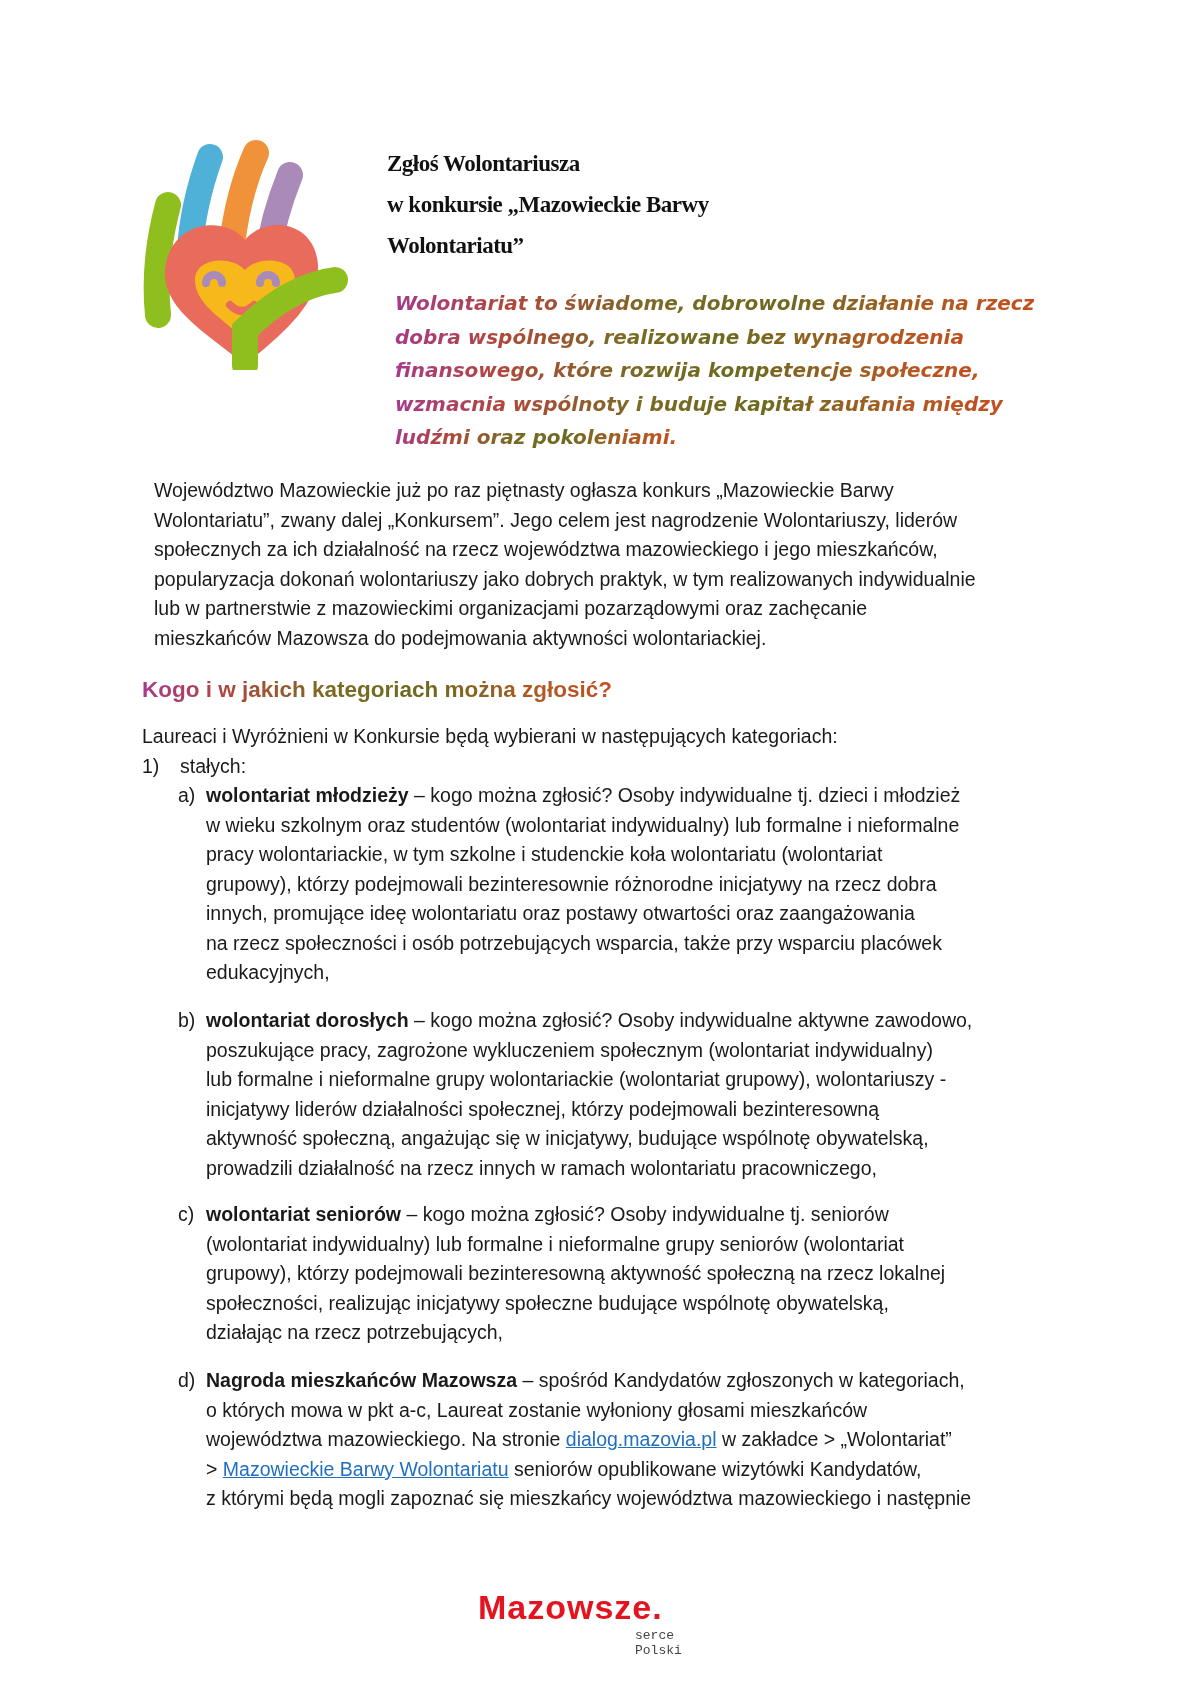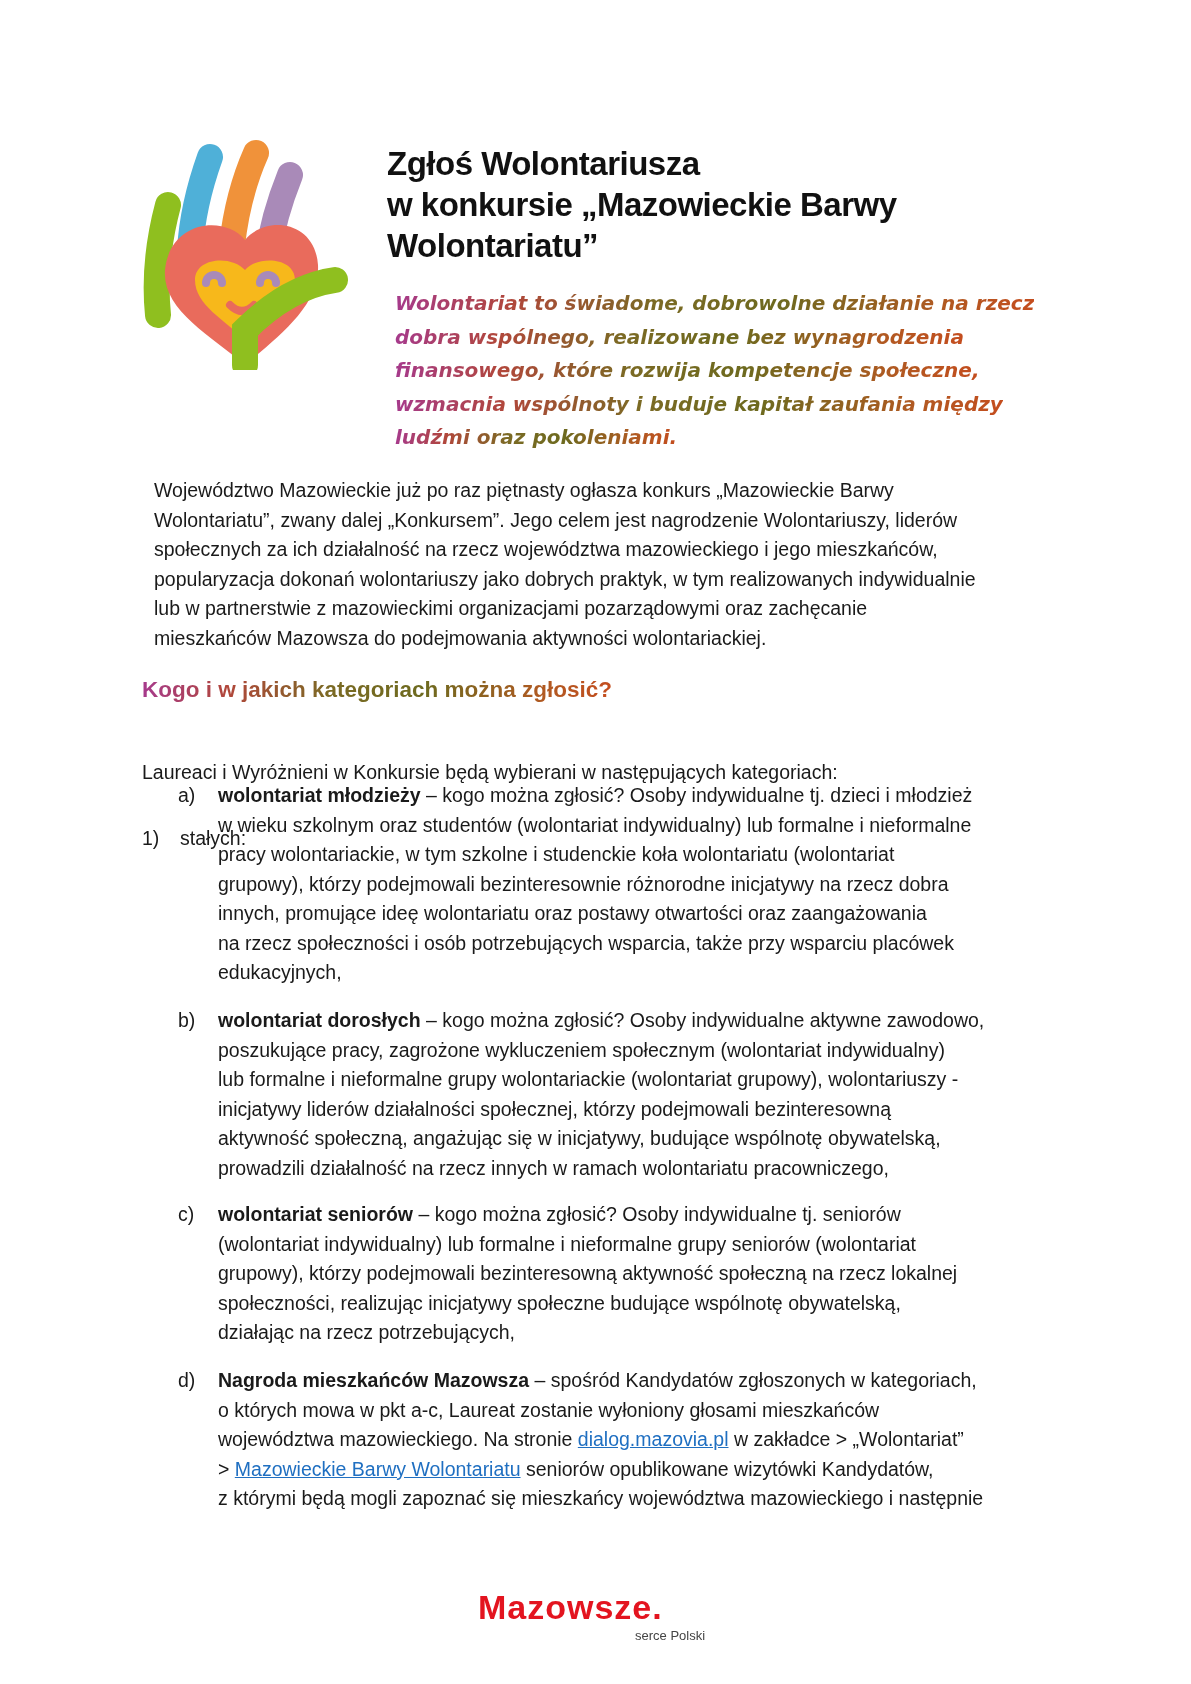--- a/index.html
+++ b/index.html
@@ -1,45 +1,45 @@
 <!DOCTYPE html>
 <html><head>
   <meta charset="utf-8">
   <style>
     html, body { margin: 0; padding: 0; background: #ffffff; }
     body { width: 1191px; height: 1684px; position: relative; overflow: hidden;
            font-family: "Liberation Sans", sans-serif; color: #1a1a1a; }
     .logo { position: absolute; left: 140px; top: 135px; width: 210px; height: 235px; }
     .title { position: absolute; left: 387px; top: 143px; width: 650px;
-             font-family: Liberation Sans, sans-serif; font-weight: bold; font-size: 33px;
+             font-family: Liberation Serif, serif; font-weight: bold; font-size: 23px;
              line-height: 41px; color: #111; letter-spacing: -0.5px; }
     .title div { white-space: nowrap; }
     .motto { position: absolute; left: 395px; top: 287px; width: 680px;
              font-family: "DejaVu Sans", sans-serif; font-weight: bold; font-style: italic;
              font-size: 20px; line-height: 33.5px; }
     .motto div { white-space: nowrap; }
     .grad { background: linear-gradient(90deg, #a63a8c 0%, #b1473b 18%, #7b6a24 40%, #6d6a1f 60%, #b05a22 85%, #c44d1e 100%);
             -webkit-background-clip: text; background-clip: text; color: transparent; display: inline-block; }
     .intro { position: absolute; left: 154px; top: 476px; width: 920px;
              font-size: 19.5px; line-height: 29.5px; }
     .intro div { white-space: nowrap; }
     .h2 { position: absolute; left: 142px; top: 675px; font-weight: bold; font-size: 22.5px; line-height: 30px; }
     .lead { position: absolute; left: 142px; top: 722px; font-size: 19.5px; line-height: 29.5px; }
-    .lead div { white-space: nowrap; margin-top: 36px; }
+    .lead div { white-space: nowrap; }
     .num { display: inline-block; width: 38px; }
     .item { position: absolute; left: 178px; width: 900px; font-size: 19.5px; line-height: 29.5px; }
     .item .letter { position: absolute; left: 0; top: 0; }
-    .item .lines { margin-left: 40px; }
+    .item .lines { margin-left: 28px; }
     .item .lines div { white-space: nowrap; }
     .item b { font-weight: bold; }
     a.link { color: #1f6fc1; text-decoration: underline; }
     .footer-logo { position: absolute; left: 478px; top: 1588px; width: 250px; height: 60px; }
     .brand { position: absolute; left: 0; top: 0; font-family: "Liberation Sans", sans-serif; font-weight: bold;
              font-size: 34px; color: #e3141f; letter-spacing: 1px; line-height: 38px; }
-    .tagline { position: absolute; left: 157px; top: 40px; font-size: 13px; color: #444; }
+    .tagline { position: absolute; left: 157px; top: 40px; font-size: 13px; color: #444; font-family: Liberation Mono, monospace; }
   </style>
 </head>
 <body>
 
 <div class="logo">
   <svg width="210" height="235" viewBox="0 0 210 235" xmlns="http://www.w3.org/2000/svg">
     <path d="M28 70 C 20 100, 14 140, 18 180" stroke="#8fbf1f" stroke-width="26" stroke-linecap="round" fill="none"></path>
     <path d="M70 22 C 60 50, 52 80, 50 115" stroke="#4fb0d8" stroke-width="26" stroke-linecap="round" fill="none"></path>
     <path d="M116 18 C 104 45, 96 75, 92 110" stroke="#f0923a" stroke-width="26" stroke-linecap="round" fill="none"></path>
     <path d="M150 40 C 140 65, 132 90, 128 120" stroke="#a98ab8" stroke-width="26" stroke-linecap="round" fill="none"></path>

